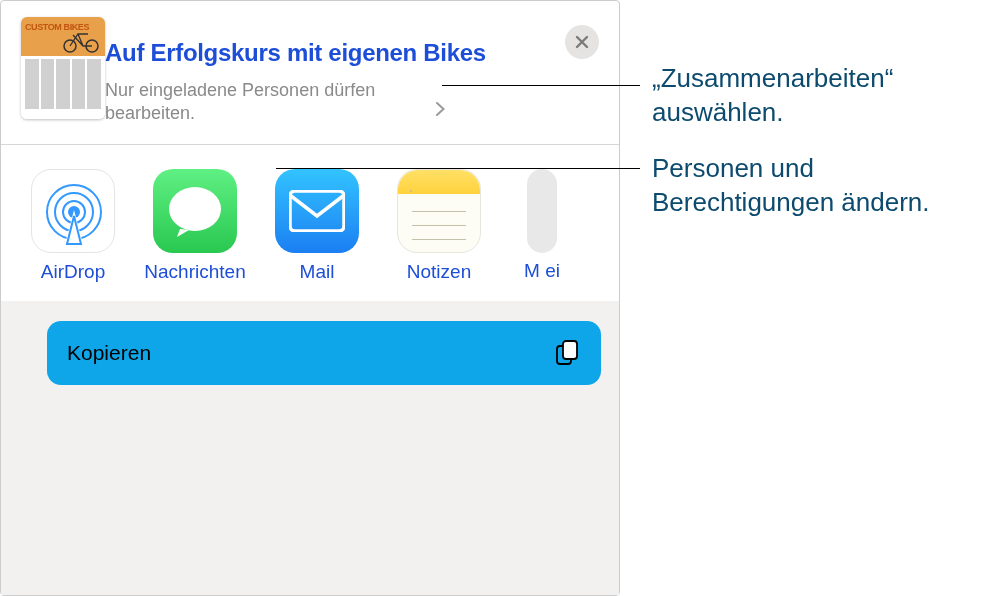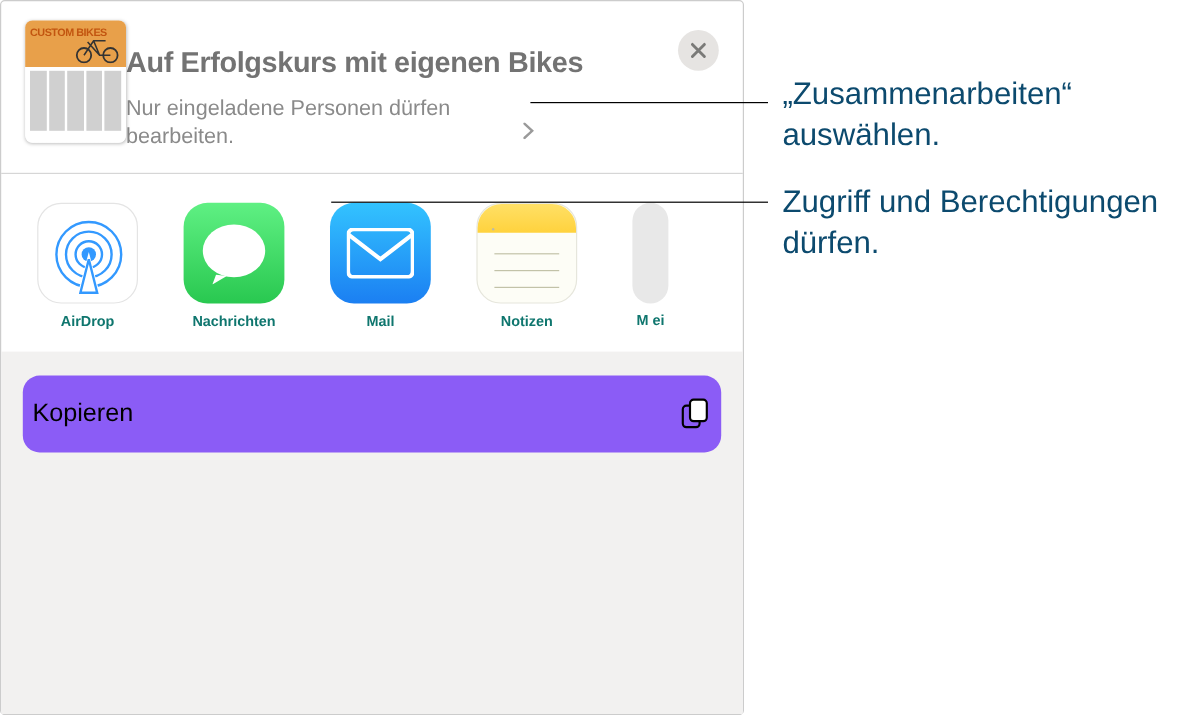--- a/index.html
+++ b/index.html
@@ -67,21 +67,21 @@
     .title-row {
       display: flex;
       align-items: center;
       justify-content: space-between;
       gap: 12px;
     }
     .doc-title {
       font-size: 24px;
       font-weight: 700;
       letter-spacing: -0.3px;
-      color: #737373;
+      color: #1d4ed8;
       margin-top: 22px;
     }
     .close-btn {
       width: 34px; height: 34px;
       background: #e6e4e2;
       border-radius: 50%;
       display: flex; align-items: center; justify-content: center;
       flex-shrink: 0;
     }
     .close-btn svg { width: 14px; height: 14px; }
@@ -132,36 +132,37 @@
     .app-item.cut { width: 46px; }
     .app-icon {
       width: 84px; height: 84px;
       border-radius: 20px;
       display: flex;
       align-items: center;
       justify-content: center;
       position: relative;
     }
     .app-icon.cut { width: 30px; overflow:hidden; }
-    .app-label { font-size: 12px; color: #0f766e; text-align: center; white-space: nowrap; font-weight: bold; }
+    .app-label { font-size: 19px; color: #1d4ed8; text-align: center; white-space: nowrap; }
     .actions-area {
       background: #f2f1f0;
       flex: 1;
       padding: 20px 18px;
       display: flex;
       flex-direction: column;
       gap: 14px;
     }
     .action-row {
-      background: #8b5cf6;
+      background: #0ea5e9;
       border-radius: 14px;
-      padding: 18px 8px;
+      padding: 18px 20px;
       display: flex;
       align-items: center;
       justify-content: space-between;
+      margin-left: 28px;
     }
     .action-label { font-size: 21px; color: #000; }
     .action-icon { width: 28px; height: 28px; display:flex; align-items:center; justify-content:center; }
 
     
     .callout-line {
       position: absolute;
       height: 1px;
       background: #000;
     }
@@ -293,13 +294,13 @@
         </svg>
       </span>
     </div>
   </div>
 </div>
 
 <div class="callout-line" style="left:442px; top:85px; width:198px;"></div>
 <div class="callout-text" style="left:652px; top:62px;">„Zusammenarbeiten“ auswählen.</div>
 
 <div class="callout-line" style="left:276px; top:168px; width:364px;"></div>
-<div class="callout-text" style="left:652px; top:152px;">Zugriff und Berechtigungen dürfen.</div>
+<div class="callout-text" style="left:652px; top:152px;">Personen und Berechtigungen ändern.</div>
 
 </body></html>

